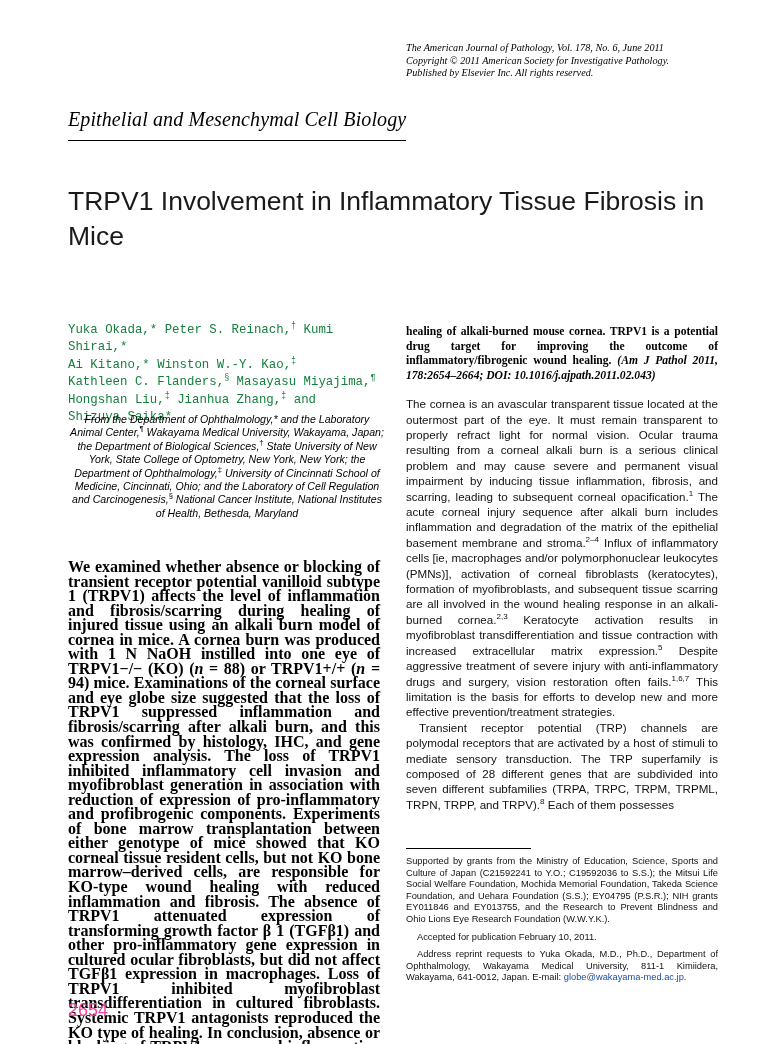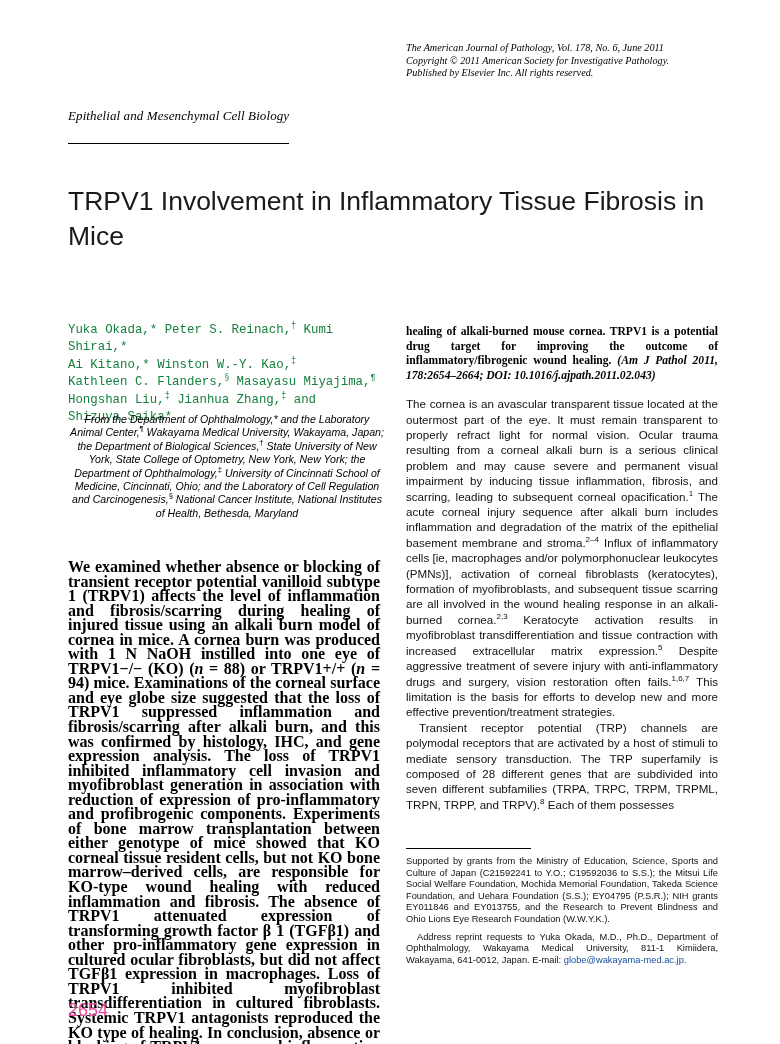--- a/index.html
+++ b/index.html
@@ -35,25 +35,25 @@
   }
   .masthead div { white-space: nowrap; }
 
   
   .section-head {
     position: absolute;
     left: 68px;
     top: 108px;
     font-family: "Liberation Serif", serif;
     font-style: italic;
-    font-size: 13px;
+    font-size: 20px;
     letter-spacing: 0.1px;
     color: #000;
     border-bottom: 1px solid #000;
-    padding-bottom: 19px;
+    padding-bottom: 9px;
   }
 
   
   .article-title {
     position: absolute;
     left: 68px;
     top: 166px;
     width: 650px;
     font-family: "Liberation Sans", sans-serif;
     font-size: 26.5px;
@@ -196,18 +196,19 @@
     </div>
     <div class="body-text">
       <p>The cornea is an avascular transparent tissue located at the outermost part of the eye. It must remain transparent to properly refract light for normal vision. Ocular trauma resulting from a corneal alkali burn is a serious clinical problem and may cause severe and permanent visual impairment by inducing tissue inflammation, fibrosis, and scarring, leading to subsequent corneal opacification.<sup>1</sup> The acute corneal injury sequence after alkali burn includes inflammation and degradation of the matrix of the epithelial basement membrane and stroma.<sup>2–4</sup> Influx of inflammatory cells [ie, macrophages and/or polymorphonuclear leukocytes (PMNs)], activation of corneal fibroblasts (keratocytes), formation of myofibroblasts, and subsequent tissue scarring are all involved in the wound healing response in an alkali-burned cornea.<sup>2,3</sup> Keratocyte activation results in myofibroblast transdifferentiation and tissue contraction with increased extracellular matrix expression.<sup>5</sup> Despite aggressive treatment of severe injury with anti-inflammatory drugs and surgery, vision restoration often fails.<sup>1,6,7</sup> This limitation is the basis for efforts to develop new and more effective prevention/treatment strategies.</p>
       <p>Transient receptor potential (TRP) channels are polymodal receptors that are activated by a host of stimuli to mediate sensory transduction. The TRP superfamily is composed of 28 different genes that are subdivided into seven different subfamilies (TRPA, TRPC, TRPM, TRPML, TRPN, TRPP, and TRPV).<sup>8</sup> Each of them possesses</p>
     </div>
   </div>
 
   <div class="footnotes">
     <hr>
     <p>Supported by grants from the Ministry of Education, Science, Sports and Culture of Japan (C21592241 to Y.O.; C19592036 to S.S.); the Mitsui Life Social Welfare Foundation, Mochida Memorial Foundation, Takeda Science Foundation, and Uehara Foundation (S.S.); EY04795 (P.S.R.); NIH grants EY011846 and EY013755, and the Research to Prevent Blindness and Ohio Lions Eye Research Foundation (W.W.Y.K.).</p>
+    <p>Accepted for publication February 10, 2011.</p>
     <p><span>Address reprint requests to Yuka Okada, M.D., Ph.D., Department of Ophthalmology, Wakayama Medical University, 811-1 Kimiidera, Wakayama, 641-0012, Japan. E-mail: </span><span class="email-link">globe@wakayama-med.ac.jp</span><span>.</span></p>
   </div>
 
   <div class="page-number">2654</div>
 
 </div>
 
 </body></html>

